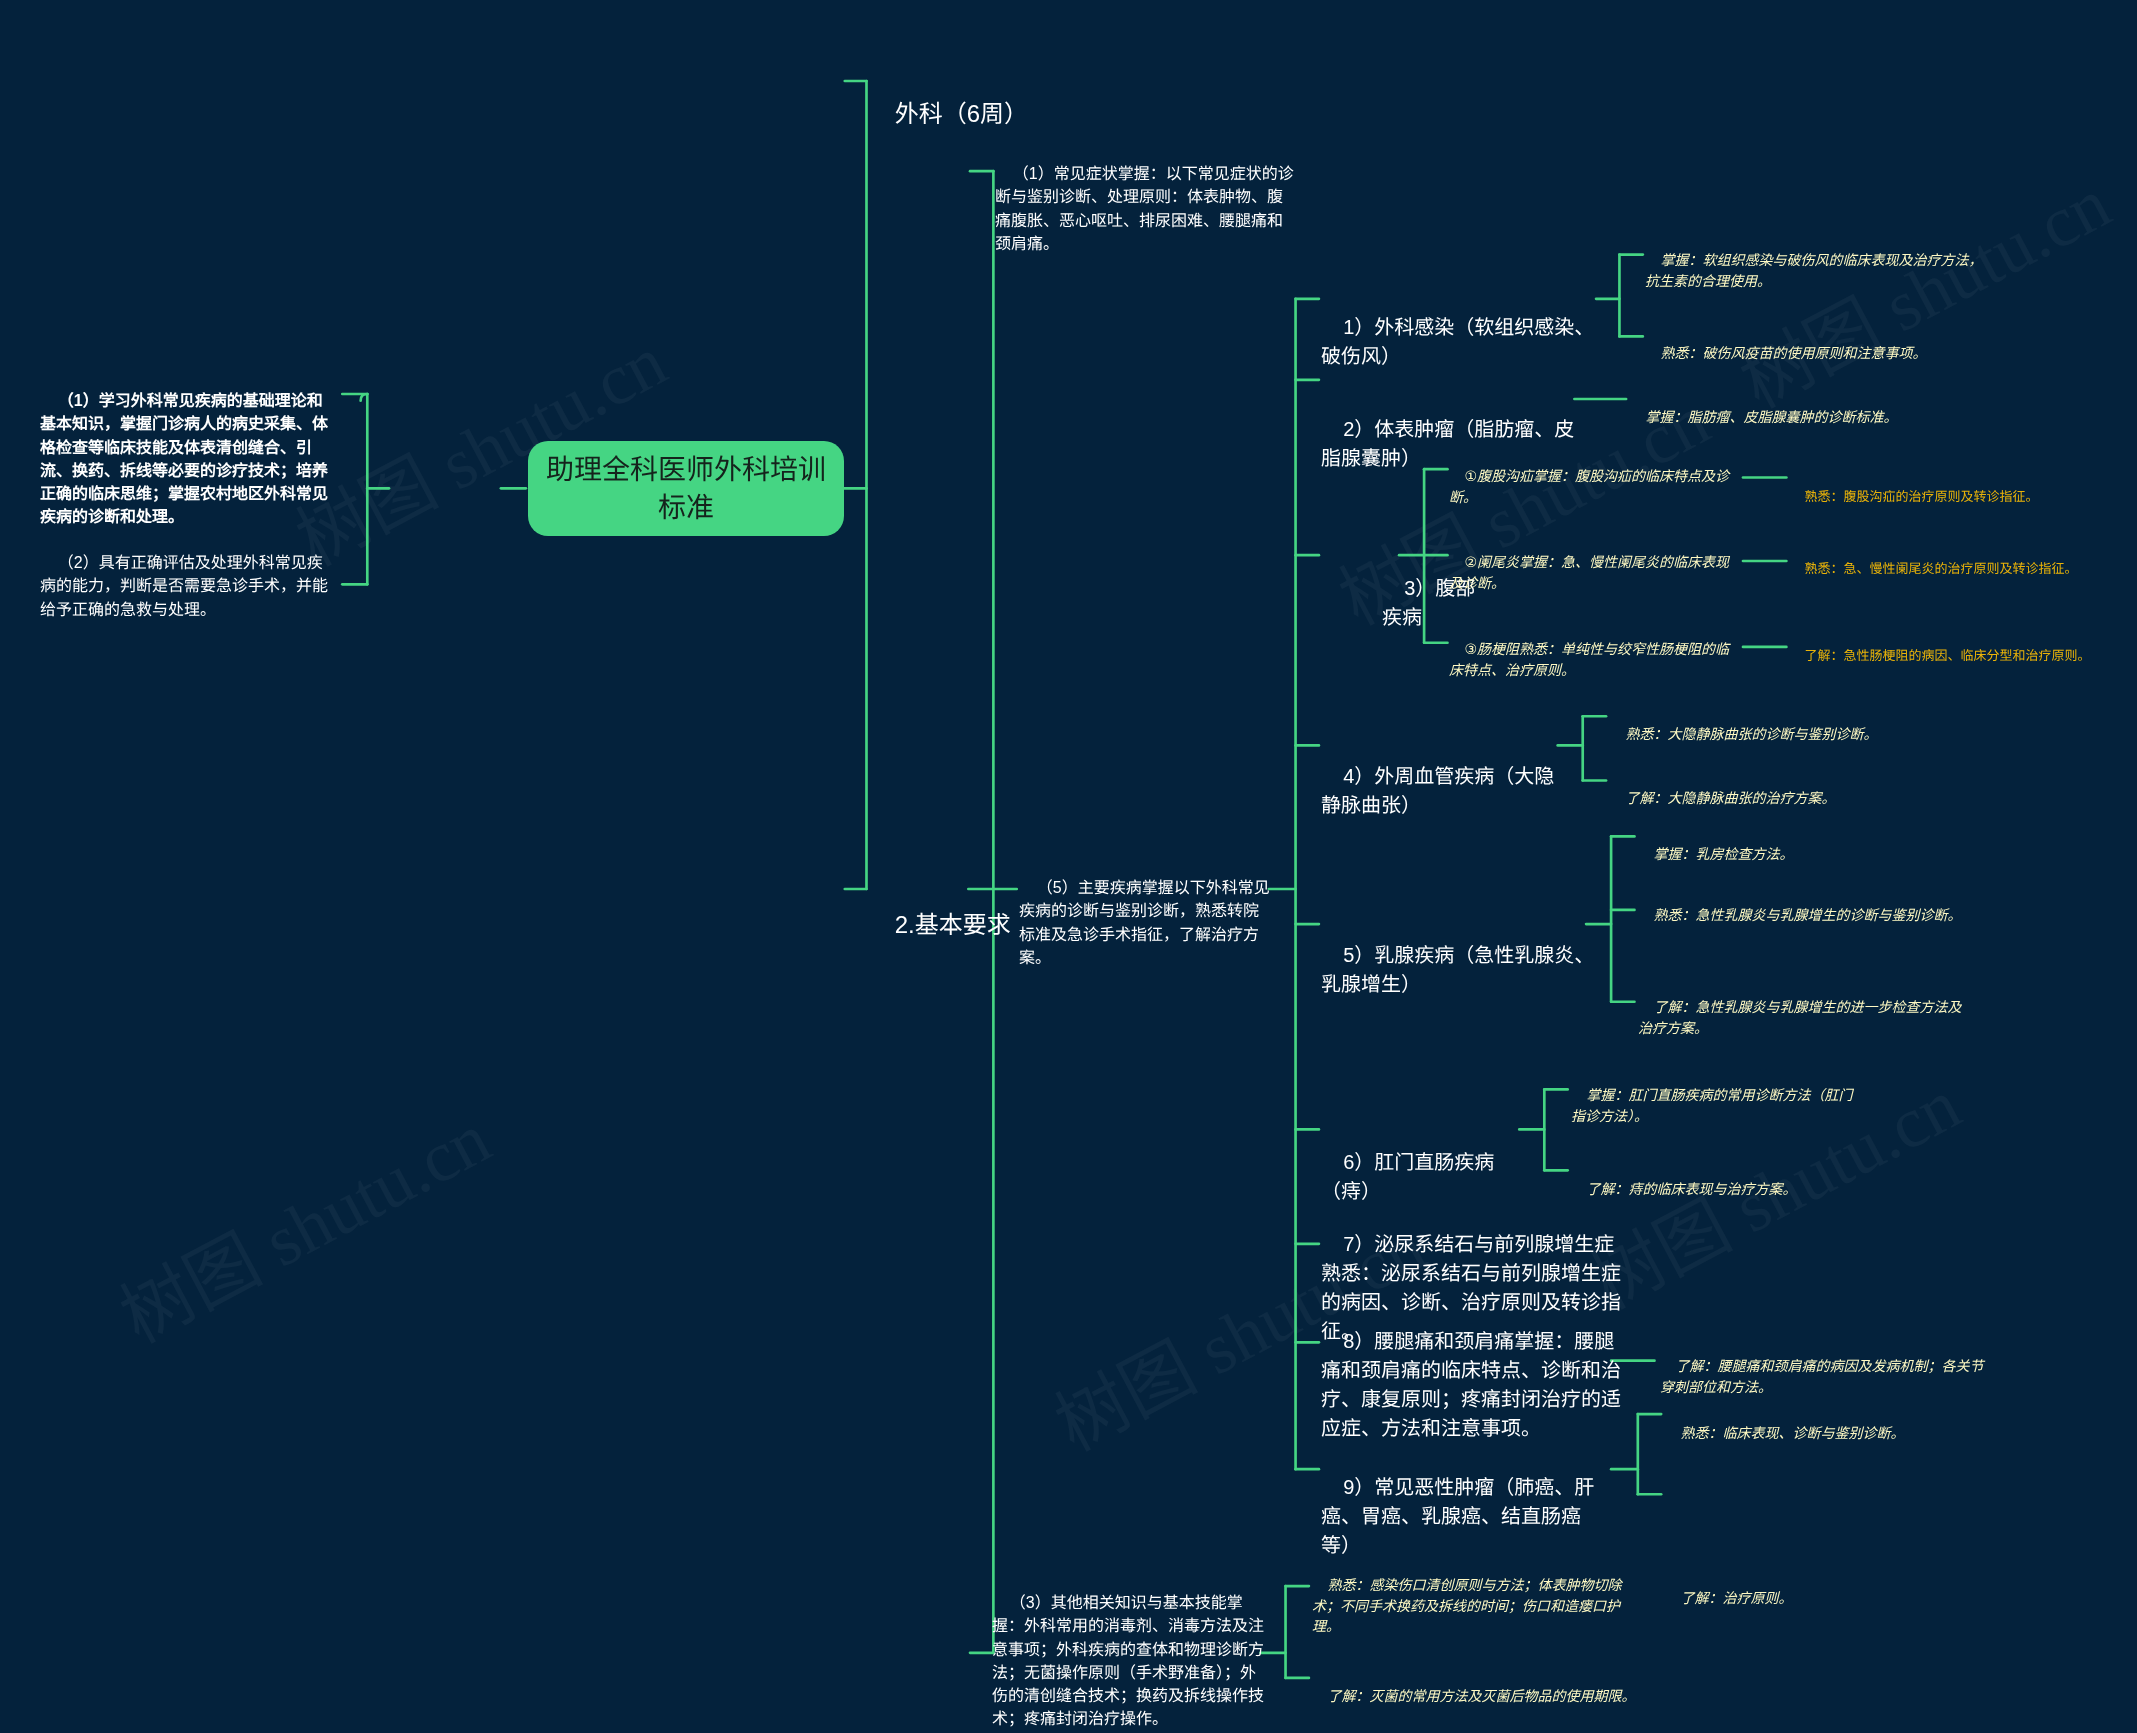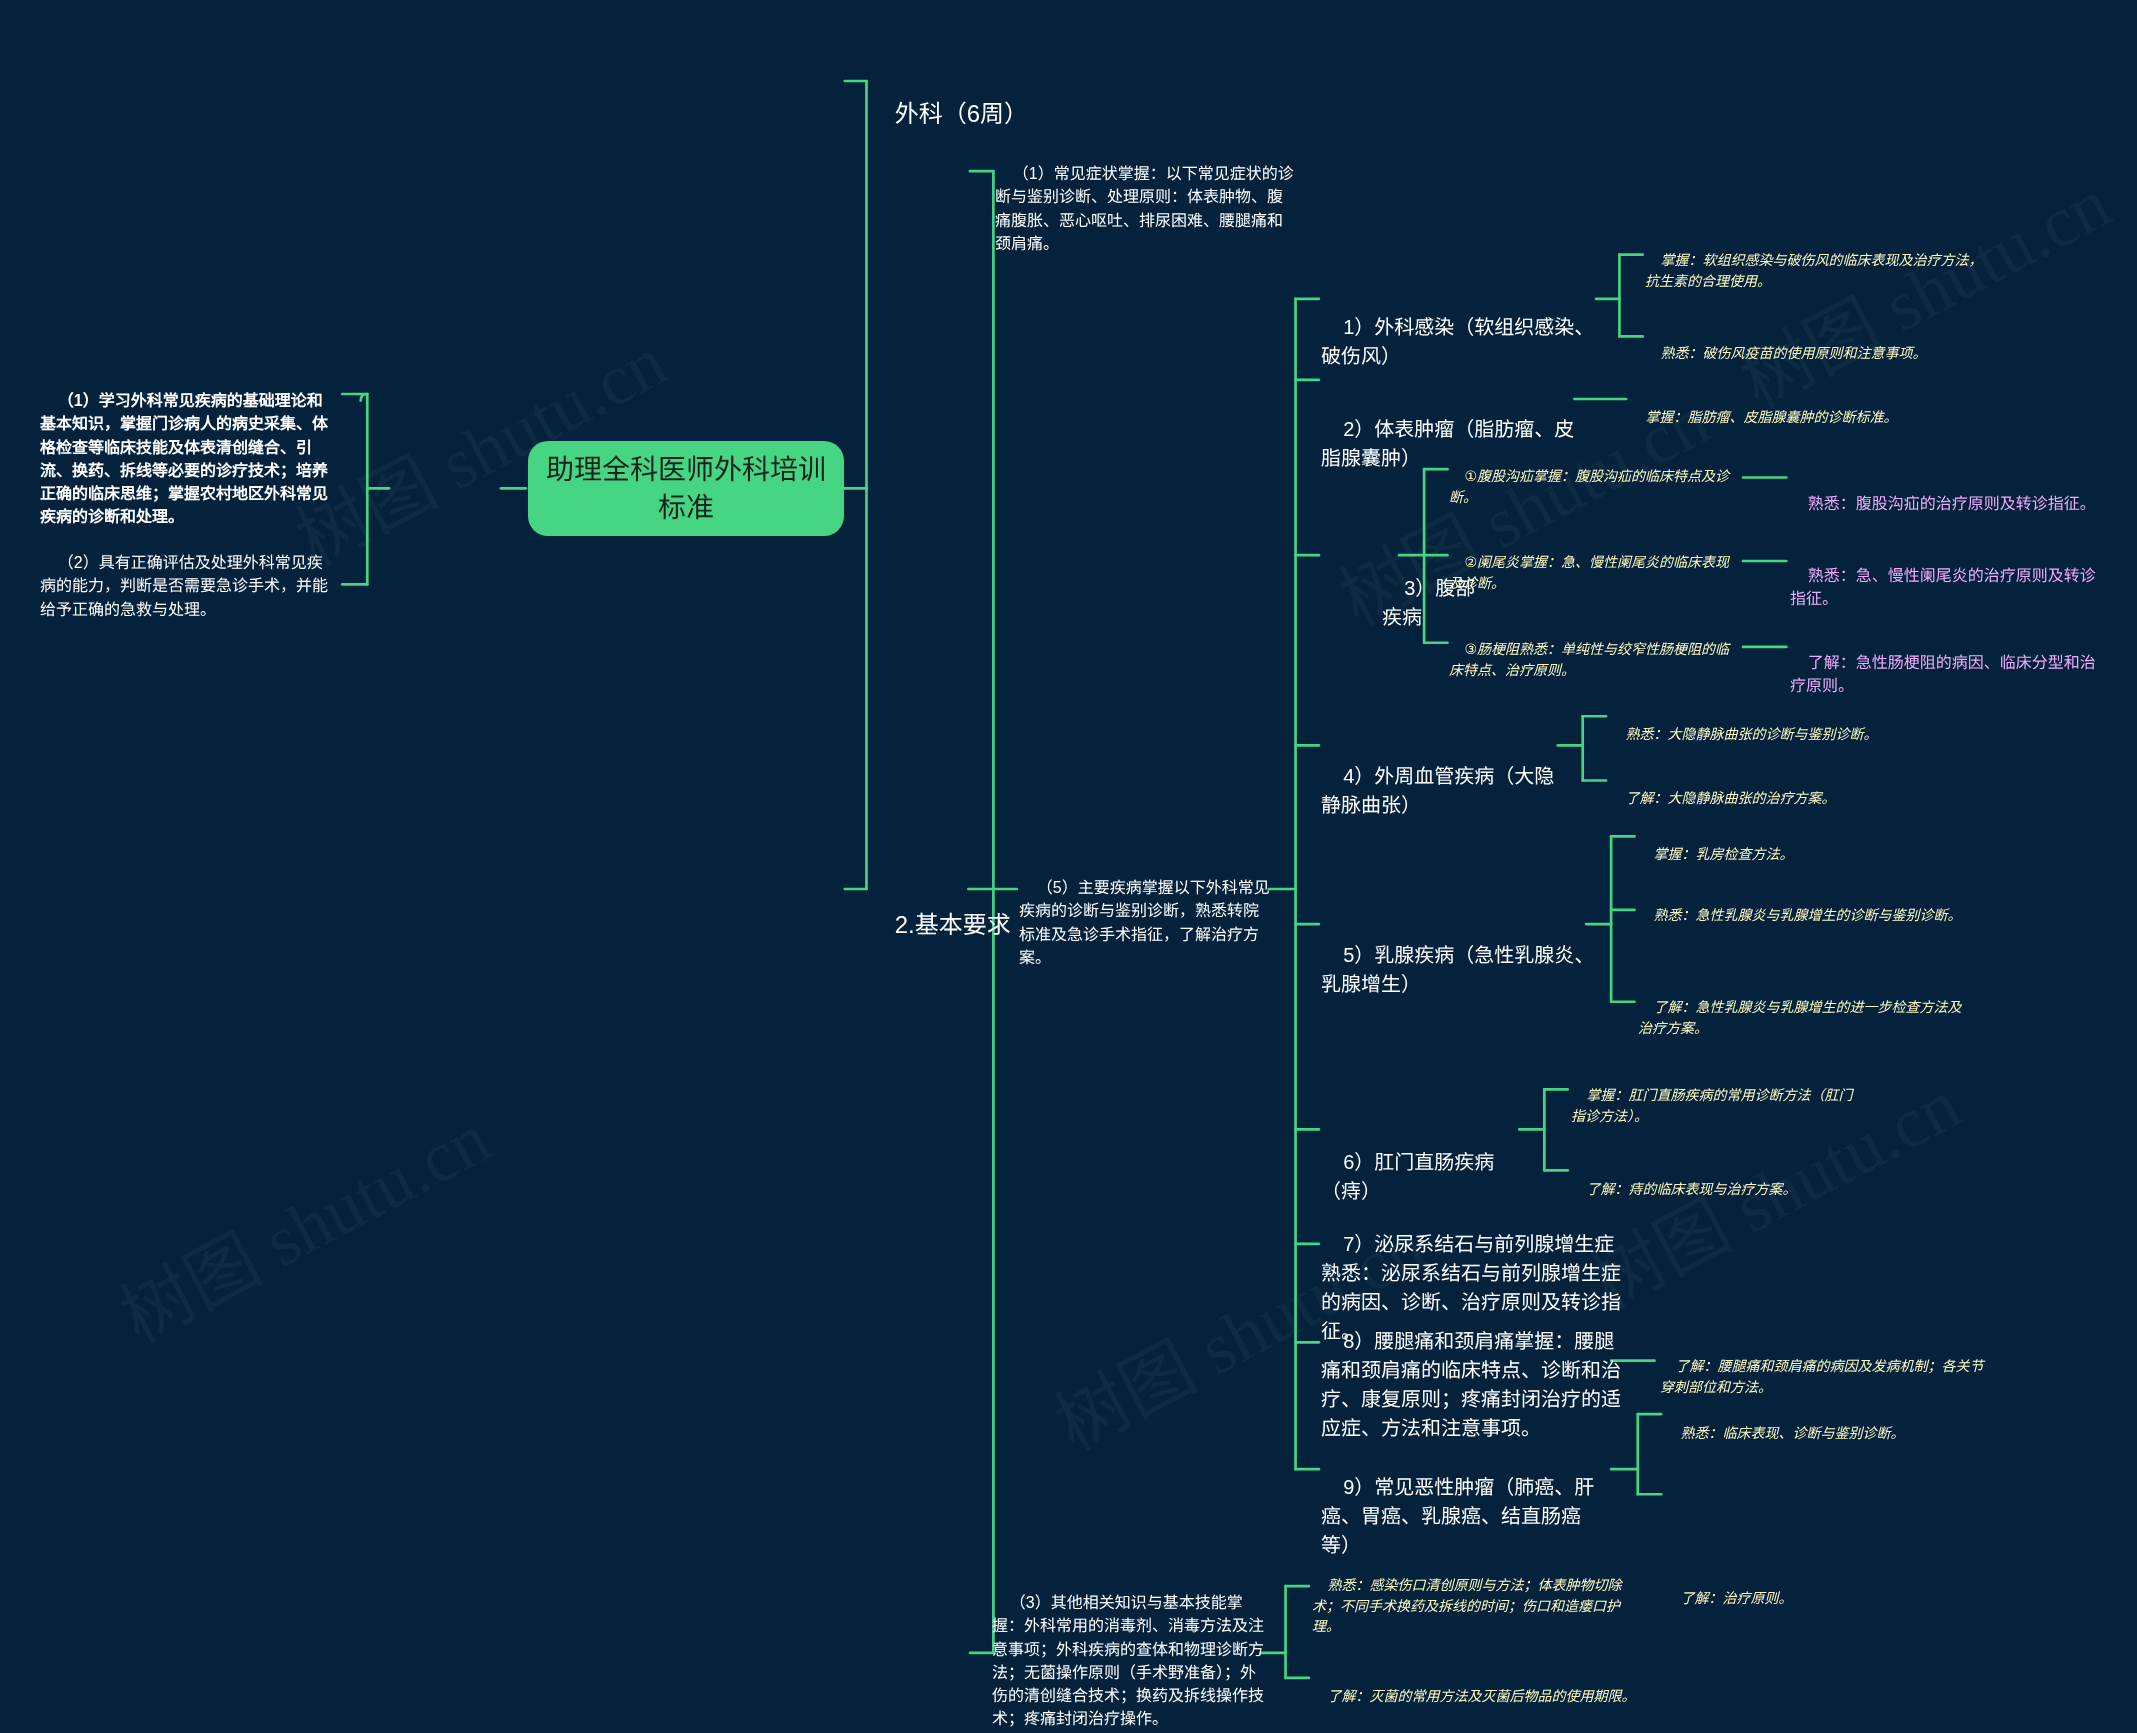--- a/index.html
+++ b/index.html
@@ -32,21 +32,21 @@
     display:flex;
     align-items:center;
     justify-content:center;
     padding:8.3px 15px;
     line-height:1.35;
   }
   .lvl1{font-size:24px;color:#ffffff;}
   .lvl2{font-size:16px;color:#ffffff;}
   .lvl3{font-size:20px;color:#ffffff;}
   .lvl4{font-size:14px;color:#fef9c3;font-style:italic;}
-  .lvl5{font-size:16px;color:#f0abfc;}
+  .lvl5{font-size:13px;color:#eab308;}
   .watermark{
     position:absolute;
     color:rgba(255,255,255,0.045);
     font-size:72px;
     font-family:"Liberation Serif","DejaVu Serif",serif;
     transform:rotate(-28deg);
     pointer-events:none;
     user-select:none;
     white-space:nowrap;
   }

